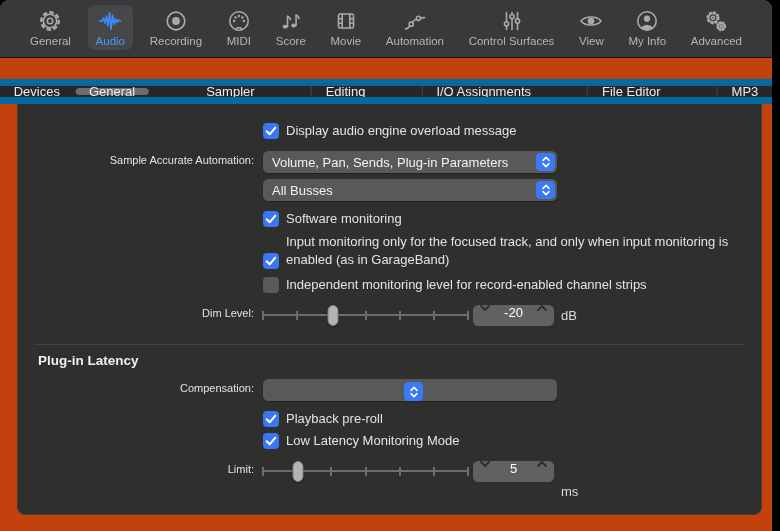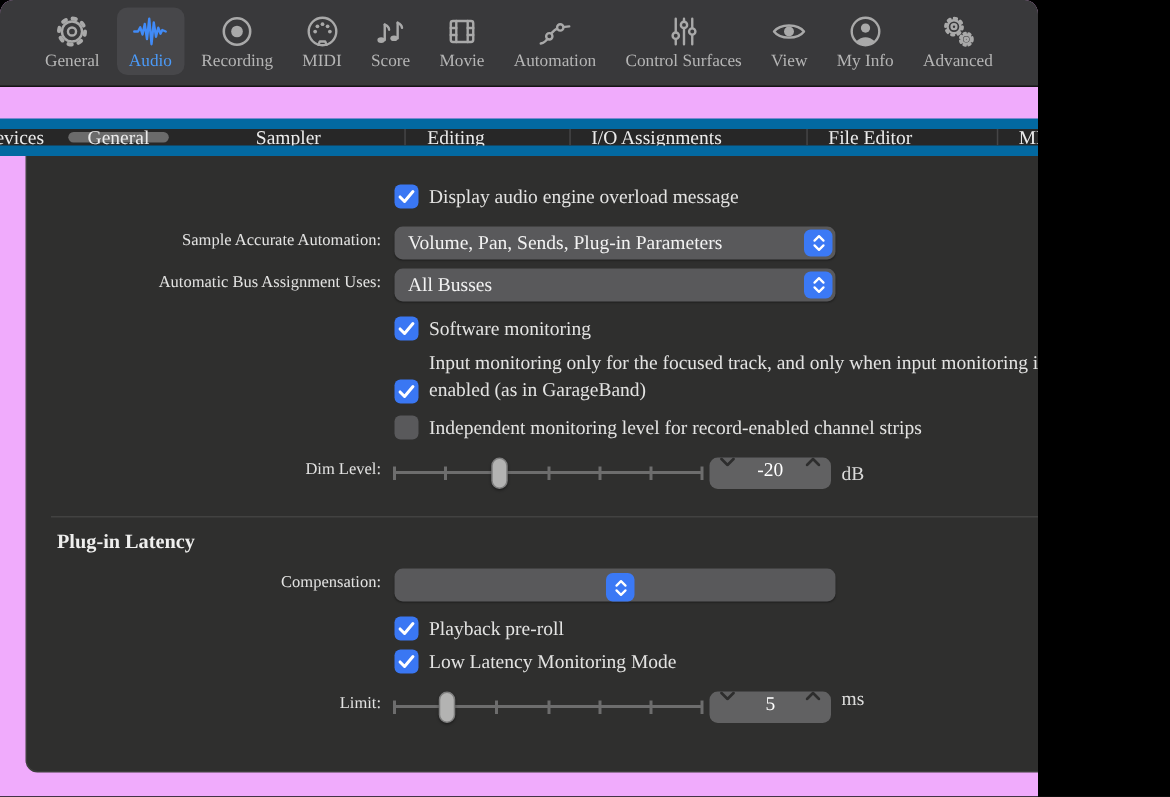--- a/index.html
+++ b/index.html
@@ -1,17 +1,17 @@
 <!DOCTYPE html>
 <html><head>
 <meta charset="utf-8">
 <style>
   * { margin:0; padding:0; box-sizing:border-box; }
   html,body { width:780px; height:531px; background:#000; font-family:"Liberation Sans","DejaVu Sans",sans-serif; }
-  .window { position:relative; width:692px; height:531px; background:#f0abfc; border-radius:9px 9px 0 0; overflow:hidden;font-family:Liberation Serif, serif; }
+  .window { position:relative; width:772px; height:531px; background:#c2410c; border-radius:9px 9px 0 0; overflow:hidden; }
 
   
   .toolbar { position:absolute; top:0; left:0; right:0; height:58px; background:#39393b;
              border-bottom:1px solid #151515; display:flex; justify-content:space-between;
              align-items:center; padding:2px 22px 4px; }
   .tb-item { display:flex; flex-direction:column; align-items:center; gap:2px; padding:4px 8px 3px;
              border-radius:7px; cursor:default; }
   .tb-item.selected { background:#47474a; }
   .tb-icon { width:24px; height:24px; display:flex; align-items:center; justify-content:center; }
   .tb-icon svg { stroke:#a9a9a9; fill:none; stroke-width:1.6; stroke-linecap:round; stroke-linejoin:round; }
@@ -220,21 +220,20 @@
     <div class="form-label" style="top:65px;">Sample Accurate Automation:</div>
     <div class="popup" style="left:245px; top:62px;">
       <div class="popup-value">Volume, Pan, Sends, Plug-in Parameters</div>
       <div class="popup-cap">
         <svg width="10" height="12" viewBox="0 0 10 12">
             <path d="M2,4.4 L5,1.4 L8,4.4 M2,7.6 L5,10.6 L8,7.6" stroke="#fff" stroke-width="1.5" fill="none" stroke-linecap="round" stroke-linejoin="round"></path>
           </svg>
       </div>
     </div>
 
-    <div class="form-label" style="top:93px;">Automatic Bus Assignment Uses:</div>
     <div class="popup" style="left:245px; top:90px;">
       <div class="popup-value">All Busses</div>
       <div class="popup-cap">
         <svg width="10" height="12" viewBox="0 0 10 12">
             <path d="M2,4.4 L5,1.4 L8,4.4 M2,7.6 L5,10.6 L8,7.6" stroke="#fff" stroke-width="1.5" fill="none" stroke-linecap="round" stroke-linejoin="round"></path>
           </svg>
       </div>
     </div>
 
     <div class="cbrow" style="left:245px; top:122px;">
@@ -330,16 +329,16 @@
     </div>
     <div class="stepper" style="left:455px; top:372px;">
       <svg width="10" height="6" viewBox="0 0 10 6">
           <path d="M1,1 L5,5 L9,1" stroke="#2d2d2d" stroke-width="1.8" fill="none" stroke-linecap="round" stroke-linejoin="round"></path>
         </svg>
       <span class="stepper-value">5</span>
       <svg width="10" height="6" viewBox="0 0 10 6">
           <path d="M1,5 L5,1 L9,5" stroke="#2d2d2d" stroke-width="1.8" fill="none" stroke-linecap="round" stroke-linejoin="round"></path>
         </svg>
     </div>
-    <div class="unit" style="left:543px; top:369px;">ms</div>
+    <div class="unit" style="left:543px; top:395px;">ms</div>
 
   </div>
 </div>
 
 </body></html>

